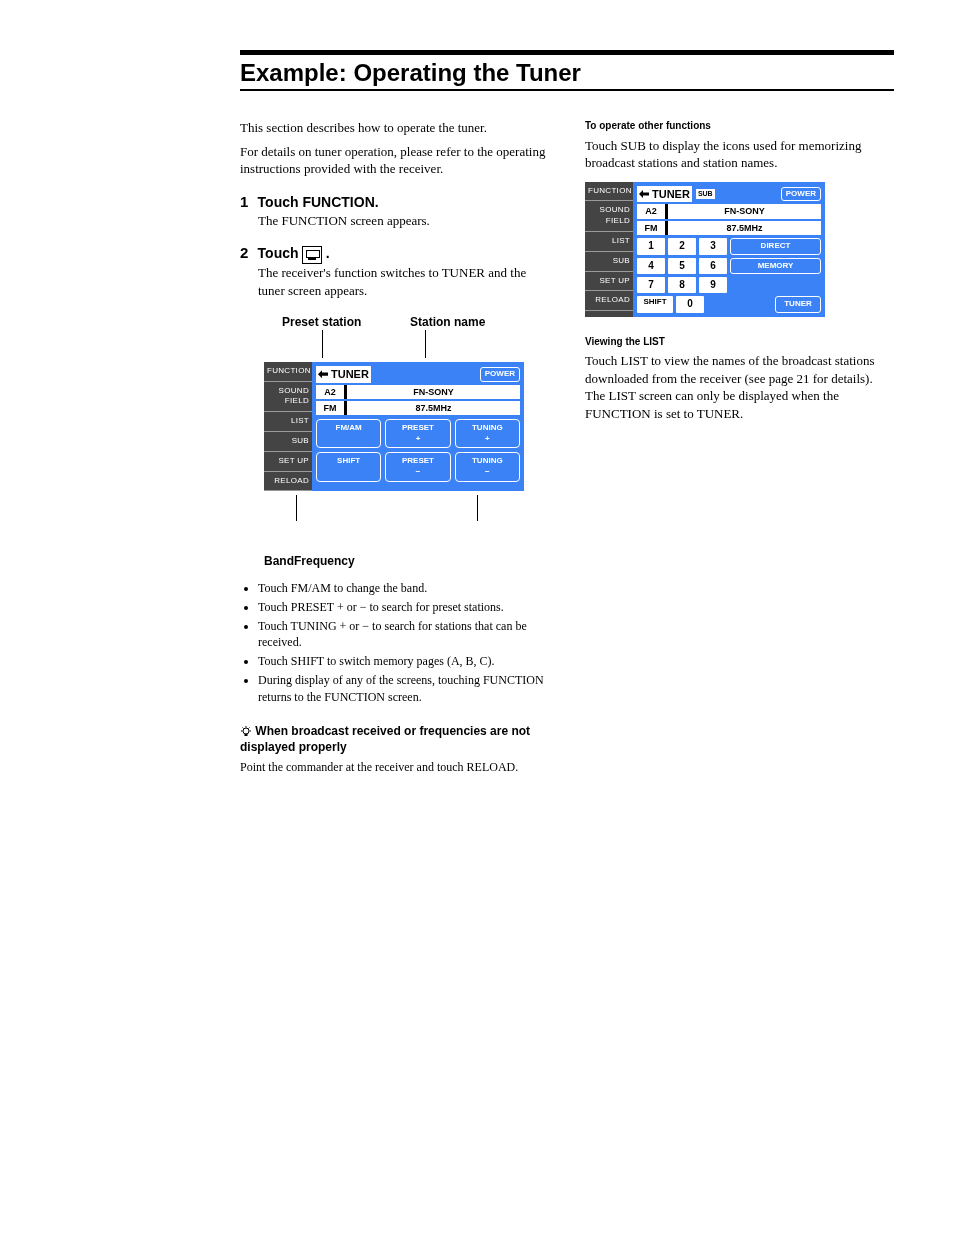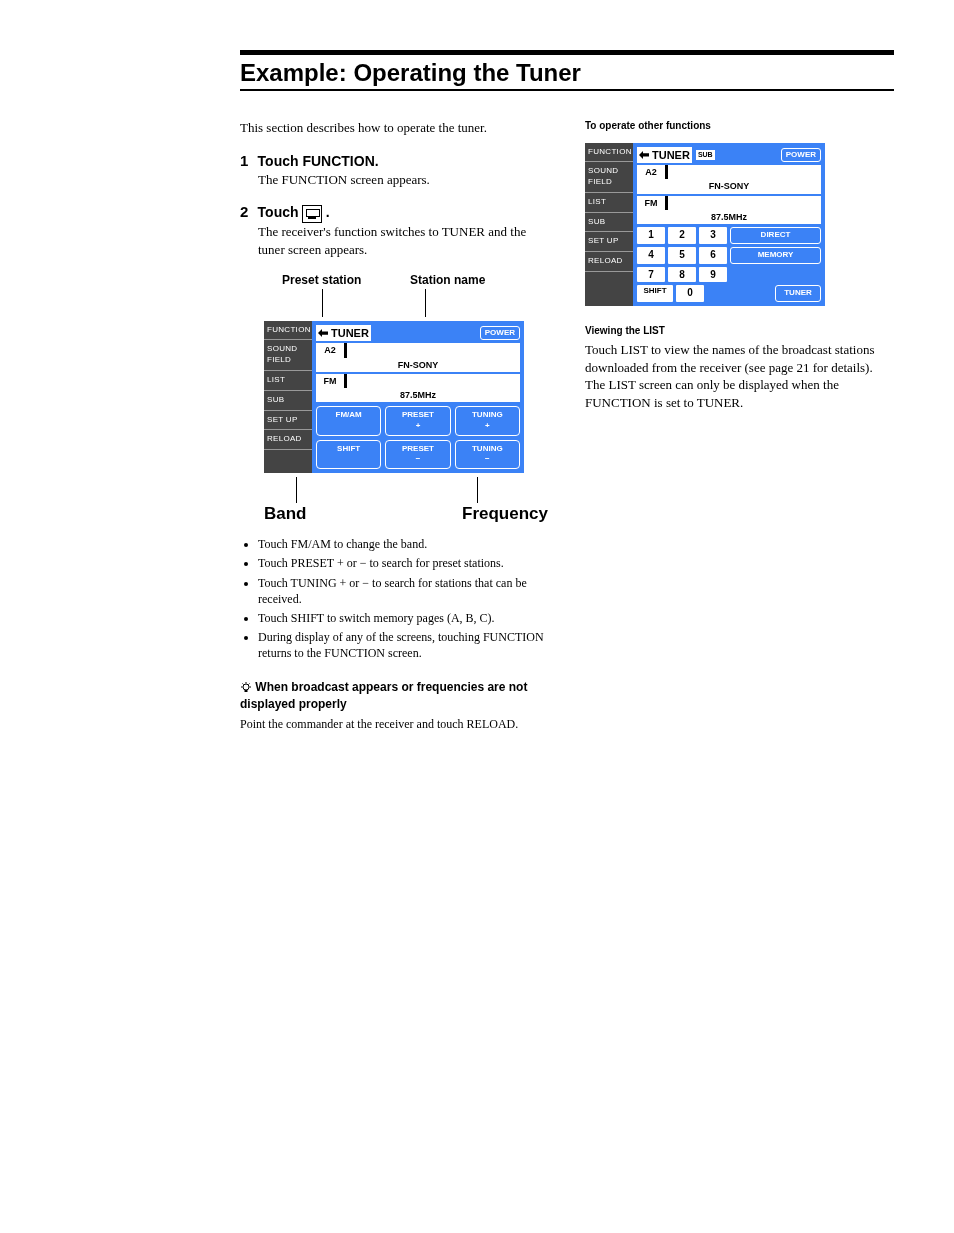--- a/index.html
+++ b/index.html
@@ -109,21 +109,21 @@
     color: #fff;
     display: flex;
     flex-direction: column;
     width: 48px;
   }
   .screen-side div {
     border-bottom: 1px solid #999;
     padding: 4px 3px;
     font-size: 8px;
     letter-spacing: 0.3px;
-    text-align: left;
+    text-align: right;
   }
   .screen-body {
     background: #3b82f6;
     color: #fff;
     flex: 1;
     padding: 4px;
   }
   .sb-row {
     display: flex;
     align-items: center;
@@ -163,21 +163,20 @@
     border-radius: 3px;
     font-weight: bold;
   }
   .disp-row {
     background: #fff;
     color: #000;
     font-weight: bold;
     text-align: center;
     margin: 2px 0;
     display: flex;
-    flex-direction: column;
   }
   .disp-row .cell-s {
     width: 28px;
     border-right: 3px solid #000;
     padding: 1px 0;
     font-size: 9px;
   }
   .disp-row .cell-l {
     flex: 1;
     padding: 1px 0;
@@ -207,25 +206,25 @@
   }
   .below-line-row .vline2 {
     border-left: 1.5px solid #000;
     height: 26px;
   }
   .vline2.b1 { margin-left: 56px; }
   .vline2.b2 { margin-left: 180px; }
   .below-labels {
     font-family: Arial, Helvetica, sans-serif;
     font-weight: bold;
-    font-size: 17px;
-    display: flex;
-    justify-content: space-between;
+    font-size: 12px;
+    display: flex;
     width: 284px;
     margin-left: 24px;
+    margin-top: 32px;
   }
 
   ul.bullets {
     margin: 10px 0 0 6px;
     padding: 0 0 0 12px;
     font-size: 12px;
     line-height: 1.35;
   }
   ul.bullets li { margin-bottom: 3px; }
 
@@ -285,20 +284,21 @@
 
 <div class="page">
   <div class="top-rule"></div>
   <h1 class="title">Example: Operating the Tuner</h1>
   <div class="title-rule"></div>
 
   <div class="columns">
 
     <div class="col">
       <p>This section describes how to operate the tuner.</p>
+      <p>For details on tuner operation, please refer to the operating instructions provided with the receiver.</p>
 
       <div class="step-block">
         <span class="step-num">1</span>
         <span class="step-head">Touch FUNCTION.</span>
         <div class="indent">The FUNCTION screen appears.</div>
       </div>
 
       <div class="step-block">
         <span class="step-num">2</span>
         <span class="step-head">Touch </span>
@@ -377,27 +377,28 @@
       <div class="tip-head">
         <svg class="tip-icon" viewBox="0 0 12 12">
             <circle cx="6" cy="5" r="3" fill="none" stroke="#000" stroke-width="1"></circle>
             <line x1="6" y1="0" x2="6" y2="1.5" stroke="#000"></line>
             <line x1="1" y1="5" x2="2.5" y2="5" stroke="#000"></line>
             <line x1="9.5" y1="5" x2="11" y2="5" stroke="#000"></line>
             <line x1="2.5" y1="1.5" x2="3.5" y2="2.5" stroke="#000"></line>
             <line x1="8.5" y1="2.5" x2="9.5" y2="1.5" stroke="#000"></line>
             <rect x="4.5" y="8" width="3" height="2" fill="#000"></rect>
           </svg>
-        <span>When broadcast appears or frequencies are not displayed properly</span>
+        <span>When broadcast received or frequencies are not displayed properly</span>
       </div>
       <div class="tip-body">Point the commander at the receiver and touch RELOAD.</div>
     </div>
 
     <div class="col">
       <div class="subhead">To operate other functions</div>
+      <p>Touch SUB to display the icons used for memorizing broadcast stations and station names.</p>
 
       <div class="screen" style="margin-top:10px; margin-left:0; width:240px">
         <div class="screen-side">
           <div>FUNCTION</div>
           <div style="white-space:pre-line">SOUND
 FIELD</div>
           <div>LIST</div>
           <div>SUB</div>
           <div>SET UP</div>
           <div>RELOAD</div>

